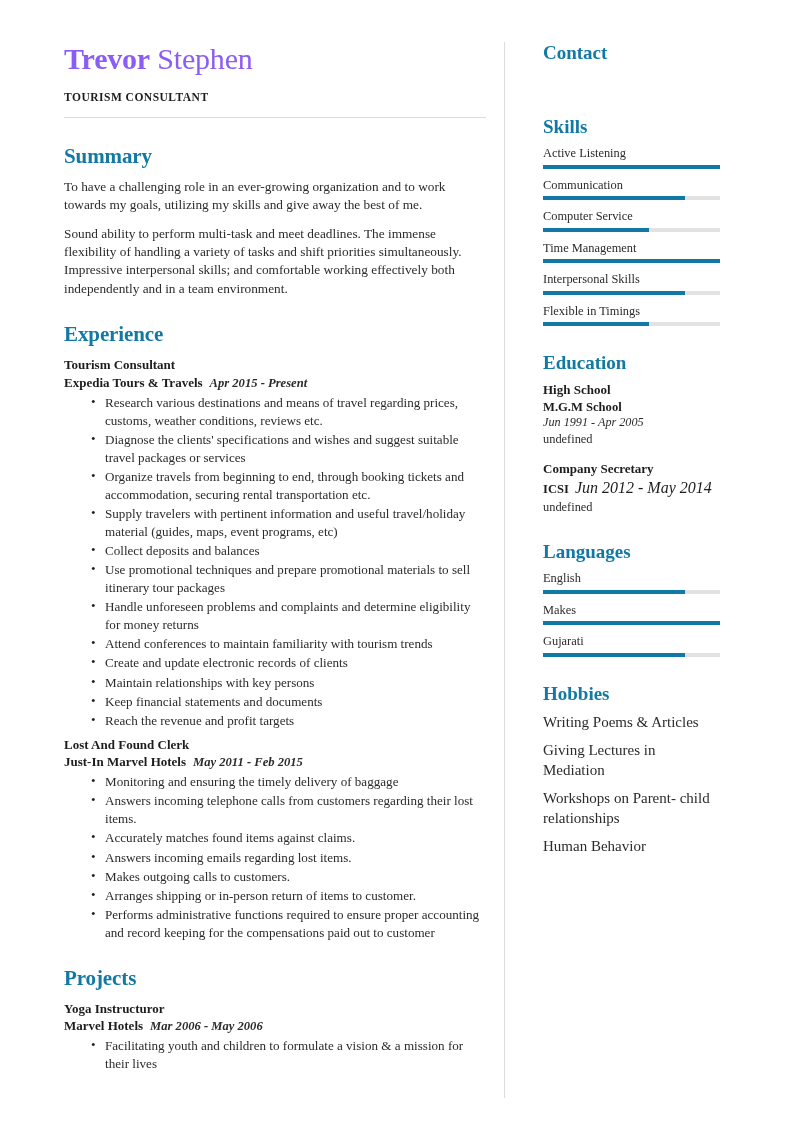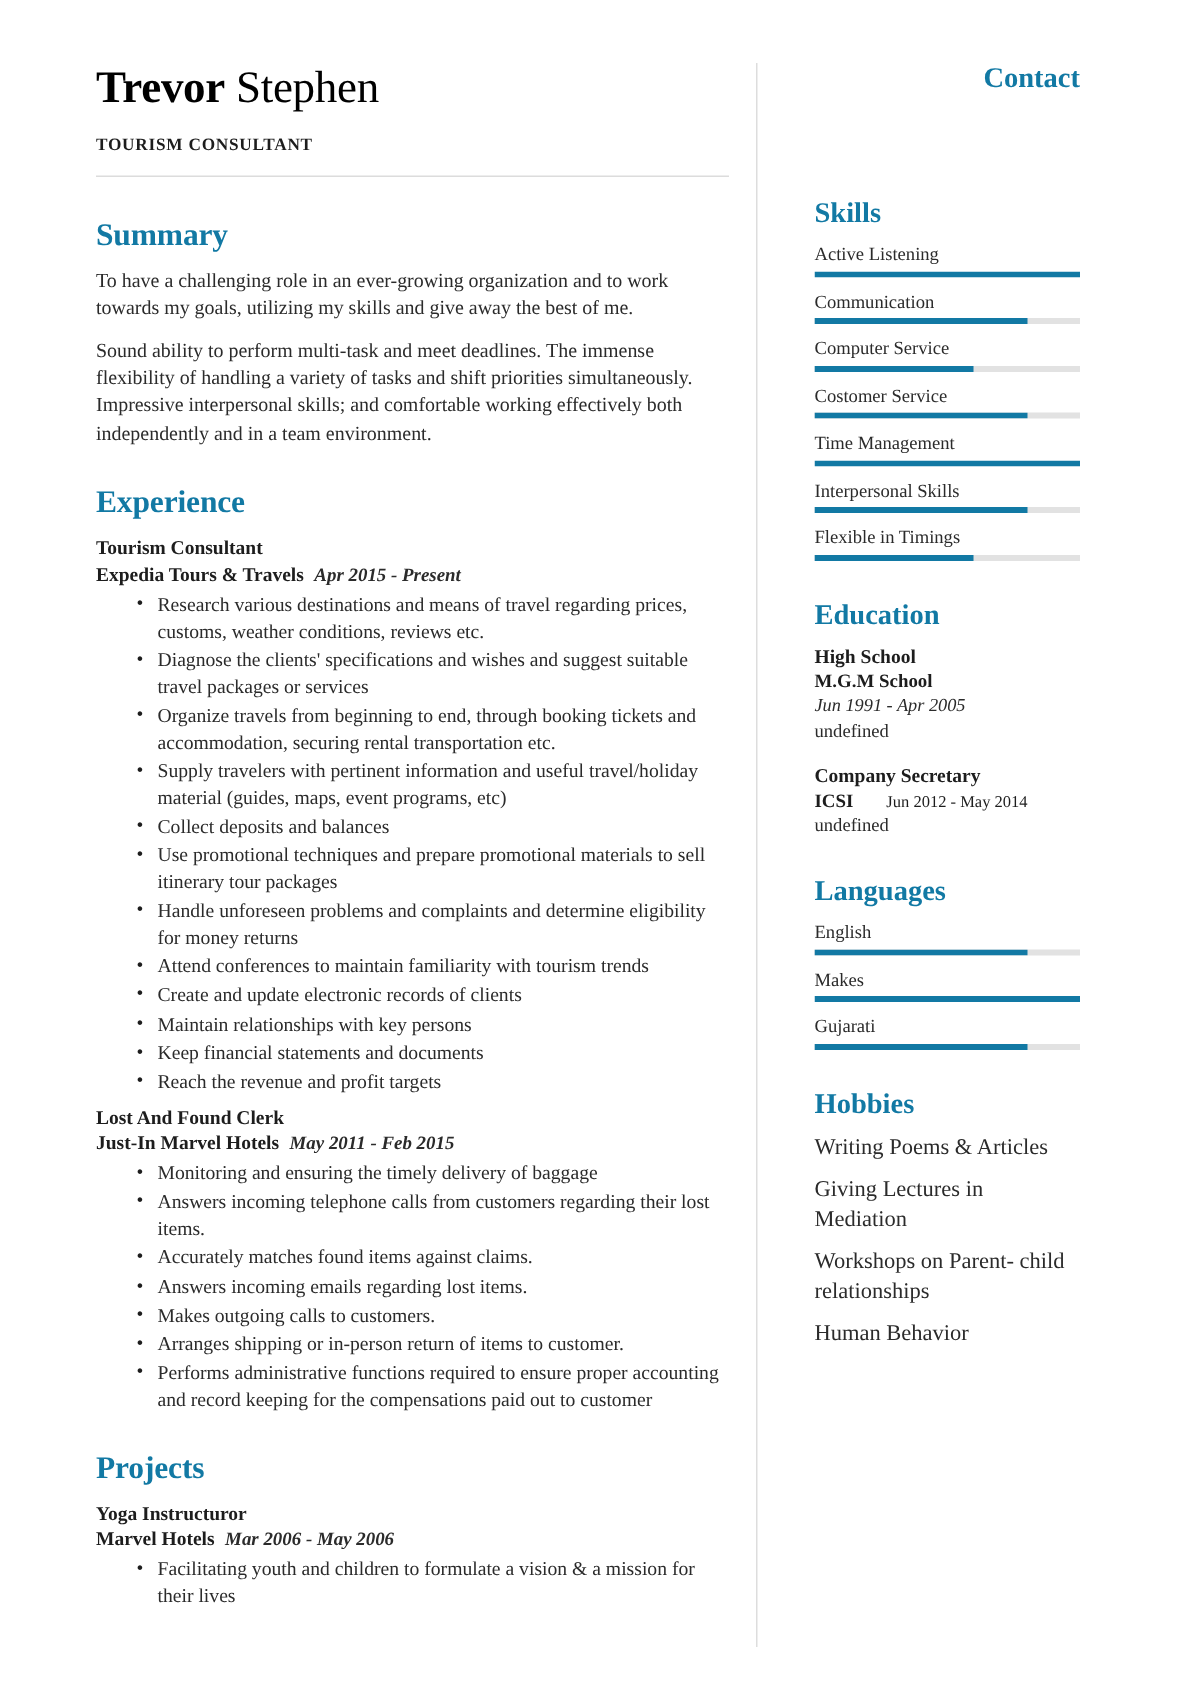--- a/index.html
+++ b/index.html
@@ -25,21 +25,21 @@
   }
   
   .col-left {
     width: 440px;
     box-sizing: border-box;
     padding-right: 18px;
   }
   .name-line {
     font-size: 30px;
     line-height: 1.1;
-    color: #000000;
+    color: #8b5cf6;
     letter-spacing: -0.2px;
     margin: 0 0 16px 0;
     white-space: nowrap;
   }
   .name-first { font-weight: bold; }
   .name-last  { font-weight: normal; }
 
   .job-title-top {
     font-family: "Liberation Serif", "DejaVu Serif", serif;
     font-size: 11.5px;
@@ -129,21 +129,21 @@
     box-sizing: border-box;
     padding-left: 38px;
   }
   h2.section-r {
     color: #1279a4;
     font-size: 19px;
     font-weight: bold;
     margin: 0 0 8px 0;
   }
   .r-block { margin-bottom: 26px; }
-  .contact-block { margin-bottom: 68px; text-align: right; }
+  .contact-block { margin-bottom: 52px; }
 
   .meter-row { margin-bottom: 9px; }
   .meter-label {
     font-size: 12.4px;
     color: #2b2b2b;
     line-height: 1.25;
     margin-bottom: 3px;
   }
   .meter-track {
     height: 4px;
@@ -164,23 +164,24 @@
     color: #1d1d1d;
     line-height: 1.3;
   }
   .edu-school {
     font-size: 12.6px;
     font-weight: bold;
     color: #1d1d1d;
     line-height: 1.3;
   }
   .edu-inline-dates {
+    font-style: italic;
     font-weight: normal;
-    font-size: 11px;
-    margin-left: 22px;
+    font-size: 16px;
+    margin-left: 6px;
   }
   .edu-dates {
     font-style: italic;
     font-size: 12.2px;
     line-height: 1.3;
   }
   .edu-note {
     font-size: 12.4px;
     line-height: 1.3;
     color: #2b2b2b;
@@ -291,26 +292,20 @@
               <div class="meter-fill" style="width: 80%; background: rgb(18, 121, 164);"></div>
             </div>
           </div>
           <div class="meter-row">
             <div class="meter-label">Computer Service</div>
             <div class="meter-track">
               <div class="meter-fill" style="width: 60%; background: rgb(18, 121, 164);"></div>
             </div>
           </div>
           <div class="meter-row">
-            <div class="meter-label">Costomer Service</div>
-            <div class="meter-track">
-              <div class="meter-fill" style="width: 80%; background: rgb(18, 121, 164);"></div>
-            </div>
-          </div>
-          <div class="meter-row">
             <div class="meter-label">Time Management</div>
             <div class="meter-track">
               <div class="meter-fill" style="width: 100%; background: rgb(18, 121, 164);"></div>
             </div>
           </div>
           <div class="meter-row">
             <div class="meter-label">Interpersonal Skills</div>
             <div class="meter-track">
               <div class="meter-fill" style="width: 80%; background: rgb(18, 121, 164);"></div>
             </div>

